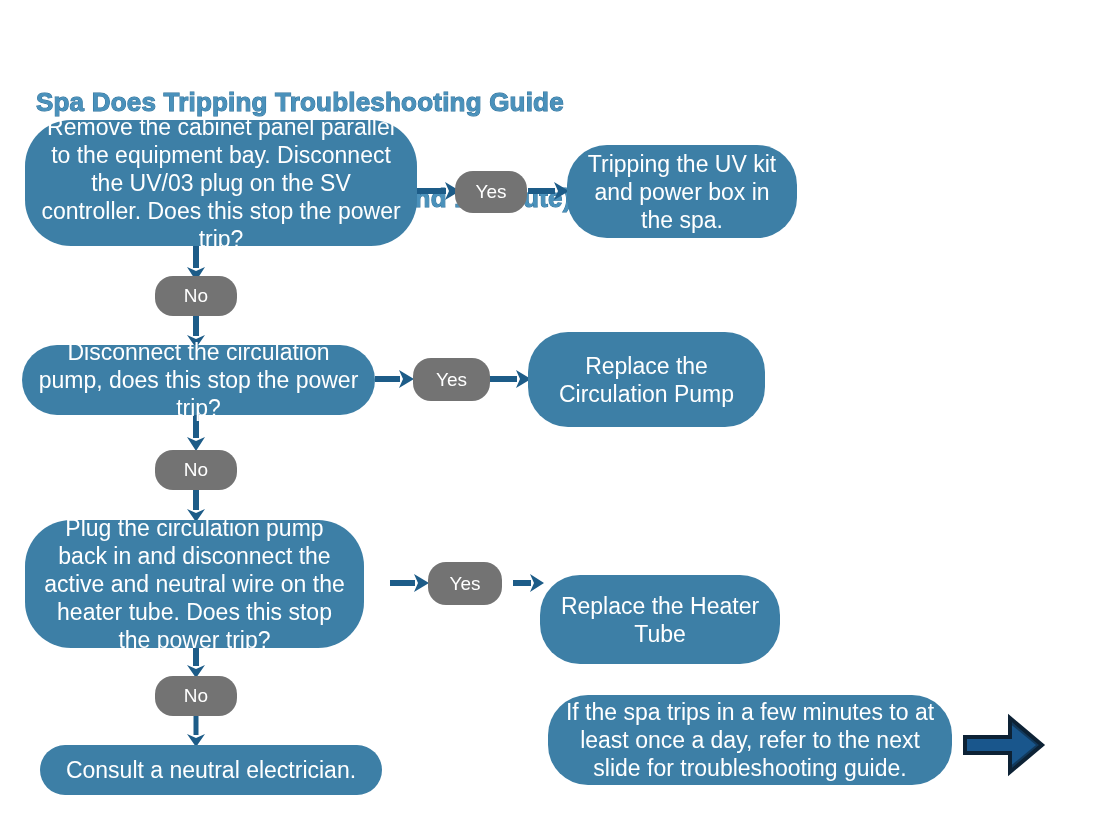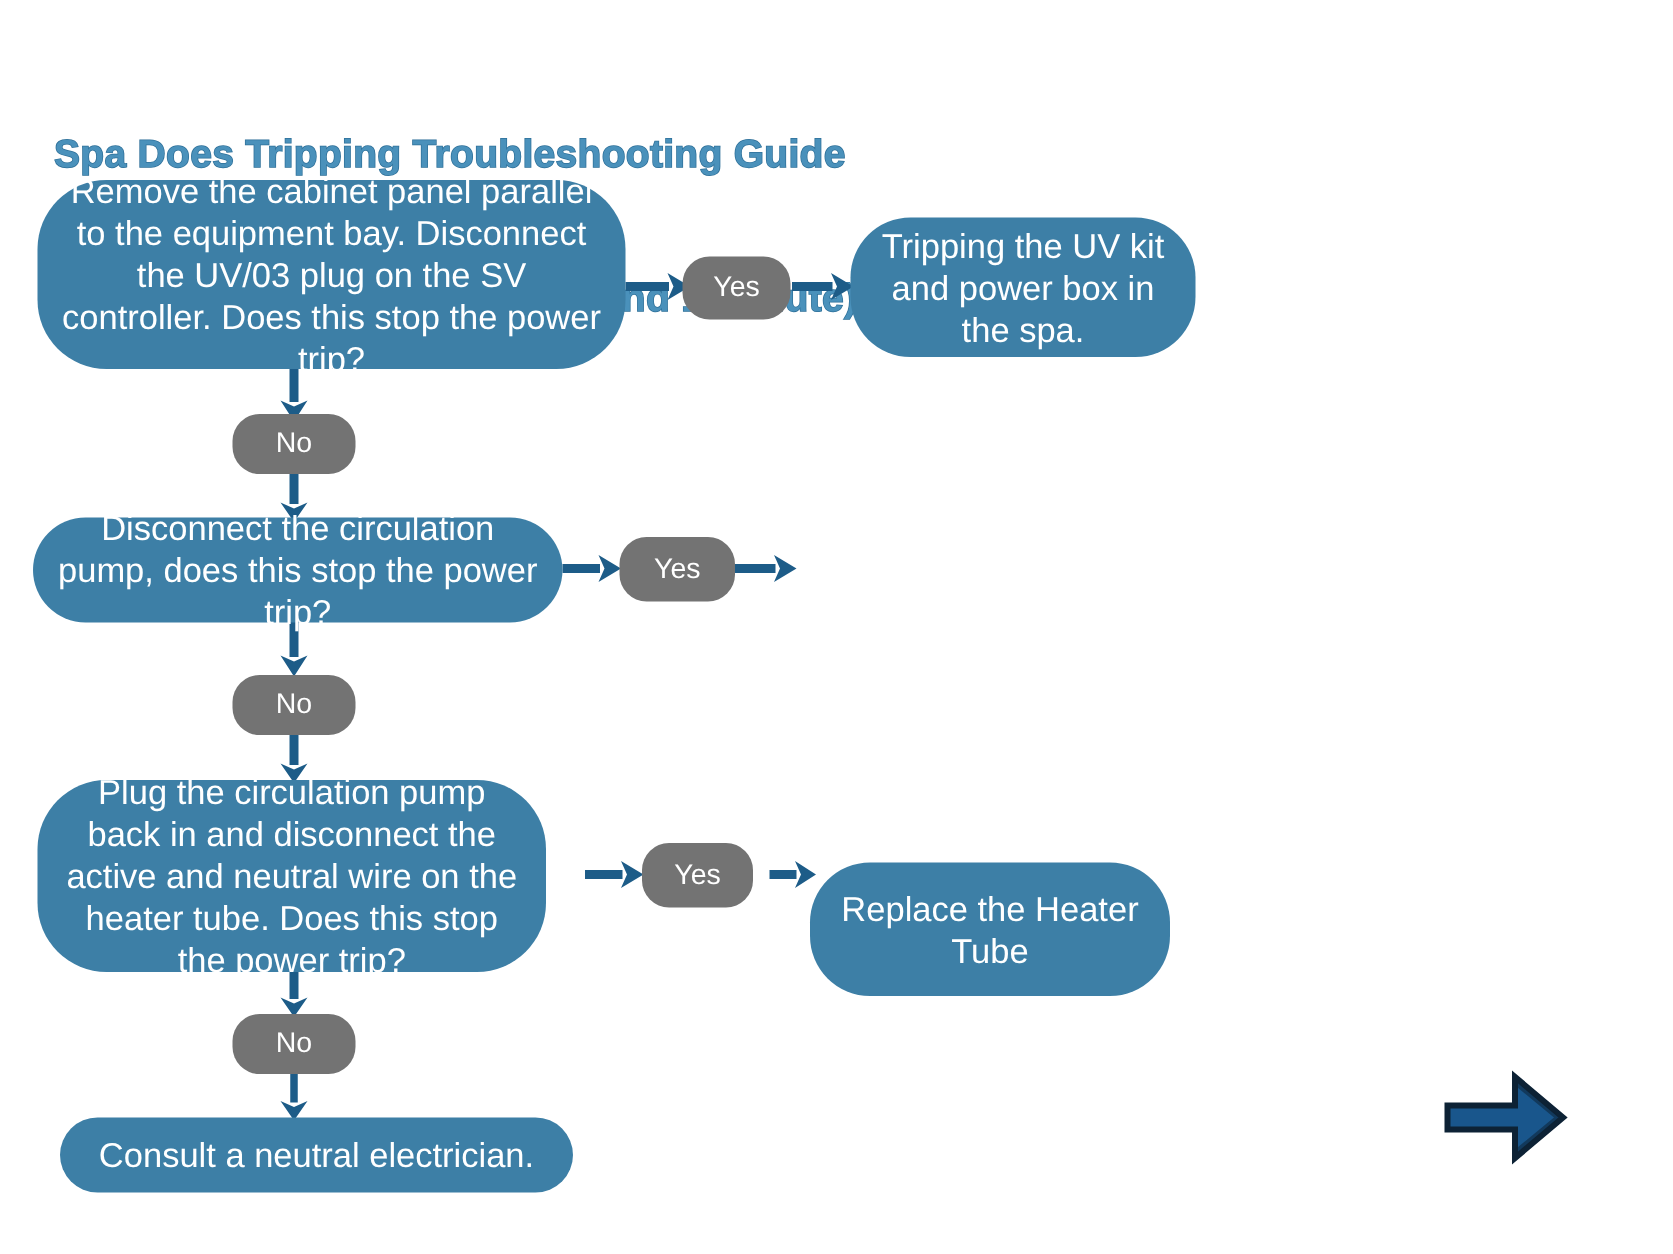--- a/index.html
+++ b/index.html
@@ -164,27 +164,29 @@
   <div class="pill" style="left:455px;top:171px;width:72px;height:42px;">Yes</div>
 
   <div class="node" style="left:567px;top:145px;width:230px;height:93px;">Tripping the UV kit and power box in the spa.</div>
 
   <div class="pill" style="left:155px;top:276px;width:82px;height:40px;">No</div>
 
   <div class="node" style="left:22px;top:345px;width:353px;height:70px;">Disconnect the circulation pump, does this stop the power trip?</div>
 
   <div class="pill" style="left:413px;top:358px;width:77px;height:43px;">Yes</div>
 
+  <div class="node" style="left:528px;top:332px;width:237px;height:95px;">Replace the Circulation Pump</div>
 
   <div class="pill" style="left:155px;top:450px;width:82px;height:40px;">No</div>
 
   <div class="node big" style="left:25px;top:520px;width:339px;height:128px;">Plug the circulation pump back in and disconnect the active and neutral wire on the heater tube. Does this stop the power trip?</div>
 
   <div class="pill" style="left:428px;top:562px;width:74px;height:43px;">Yes</div>
 
   <div class="node" style="left:540px;top:575px;width:240px;height:89px;">Replace the Heater Tube</div>
 
   <div class="pill" style="left:155px;top:676px;width:82px;height:40px;">No</div>
 
   <div class="node" style="left:40px;top:745px;width:342px;height:50px;">Consult a neutral electrician.</div>
 
+  <div class="node" style="left:548px;top:695px;width:404px;height:90px;">If the spa trips in a few minutes to at least once a day, refer to the next slide for troubleshooting guide.</div>
 
 </div>
 
 </body></html>

